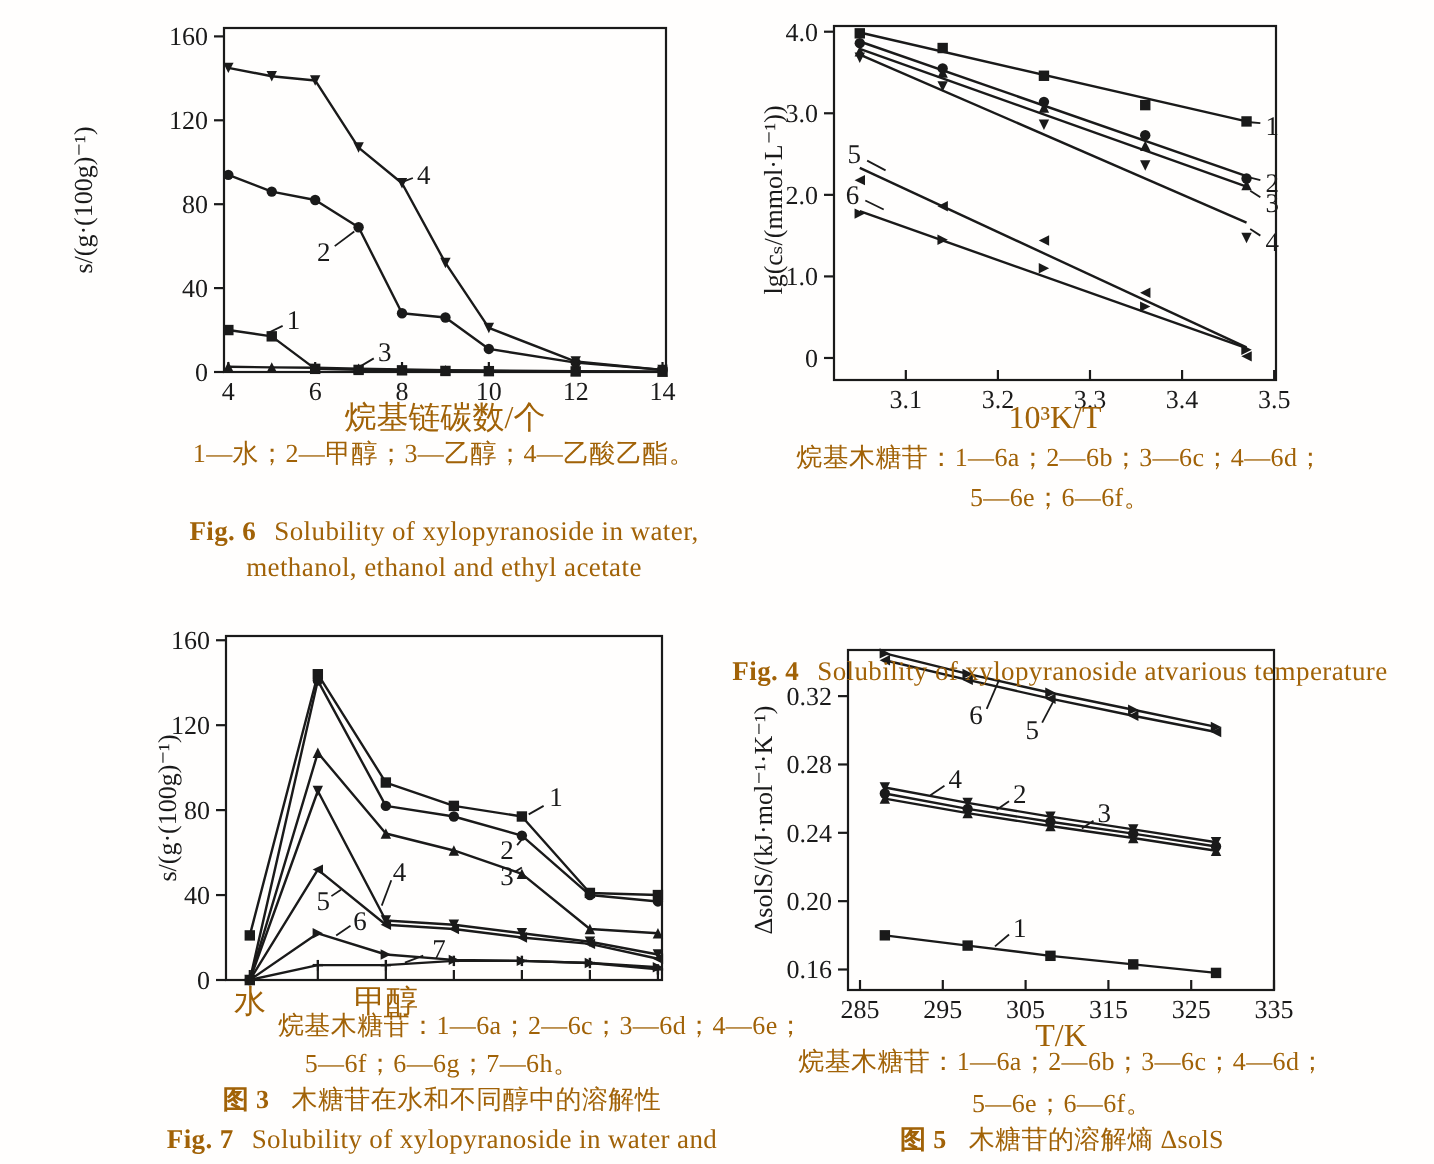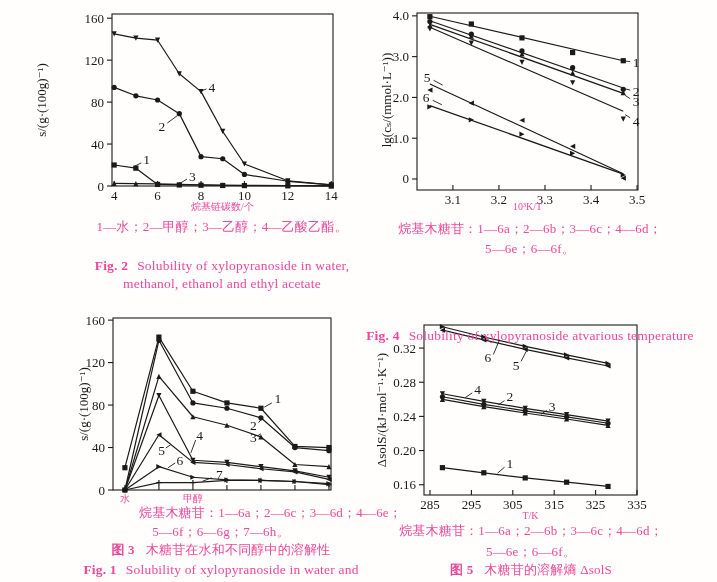--- a/index.html
+++ b/index.html
@@ -1,20 +1,20 @@
 <!DOCTYPE html>
 <html><head>
 <meta charset="utf-8">
 <style>
   html,body{margin:0;padding:0;background:#ffffff;}
   .page{position:relative;width:717px;height:582px;background:#fffefd;overflow:hidden;
         font-family:"Liberation Serif","DejaVu Serif",serif;color:#141414;}
   svg.chart{position:absolute;left:0;top:0;width:717px;height:582px;}
-  .xl{position:absolute;text-align:center;font-size:10px;line-height:1.1;color:#ec4899;}
-  .cap{position:absolute;text-align:center;font-size:13px;line-height:1.15;color:#ec4899;letter-spacing:.2px;white-space:nowrap;}
+  .xl{position:absolute;text-align:center;font-size:16px;line-height:1.1;color:#a16207;}
+  .cap{position:absolute;text-align:center;font-size:13px;line-height:1.15;color:#a16207;letter-spacing:.2px;white-space:nowrap;}
   .cap.en{font-size:13.5px;}
   .b{font-weight:bold;margin-right:9px;}
   .hei{font-weight:normal;}
   .kai{margin-left:2px;}
   
   .p-x2{left:112px;top:201px;width:221px;}
   .p-x4{left:417px;top:201px;width:221px;}
   .p-x5{left:424px;top:510px;width:213px;}
   .p-cat1{left:105px;top:493px;width:40px;}
   .p-cat2{left:173px;top:493px;width:40px;}
@@ -461,21 +461,21 @@
   <div class="xl p-x2">烷基链碳数/个</div>
   <div class="xl p-x4">10³K/T</div>
   <div class="xl p-cat1">水</div>
   <div class="xl p-cat2">甲醇</div>
   <div class="xl p-x5">T/K</div>
 
   <div class="cap p-2l">
     <span>1—水；2—甲醇；3—乙醇；4—乙酸乙酯。</span>
   </div>
   <div class="cap en p-2e1">
-    <span class="b">Fig. 2</span><span>Solubility of xylopyranoside in water,</span>
+    <span class="b">Fig. 6</span><span>Solubility of xylopyranoside in water,</span>
   </div>
   <div class="cap en p-2e2">
     <span>methanol, ethanol and ethyl acetate</span>
   </div>
 
   <div class="cap p-4l1">
     <span class="hei">烷基木糖苷：</span><span>1—6a；2—6b；3—6c；4—6d；</span>
   </div>
   <div class="cap p-4l2">
     <span>5—6e；6—6f。</span>
@@ -487,21 +487,21 @@
   <div class="cap p-3l1">
     <span class="hei">烷基木糖苷：</span><span>1—6a；2—6c；3—6d；4—6e；</span>
   </div>
   <div class="cap p-3l2">
     <span>5—6f；6—6g；7—6h。</span>
   </div>
   <div class="cap p-3cn">
     <span class="b">图 3</span><span class="kai">木糖苷在水和不同醇中的溶解性</span>
   </div>
   <div class="cap en p-3e">
-    <span class="b">Fig. 1</span><span>Solubility of xylopyranoside in water and</span>
+    <span class="b">Fig. 7</span><span>Solubility of xylopyranoside in water and</span>
   </div>
 
   <div class="cap p-5l1">
     <span class="hei">烷基木糖苷：</span><span>1—6a；2—6b；3—6c；4—6d；</span>
   </div>
   <div class="cap p-5l2">
     <span>5—6e；6—6f。</span>
   </div>
   <div class="cap p-5cn">
     <span class="b">图 5</span><span class="kai">木糖苷的溶解熵 ΔsolS</span>

